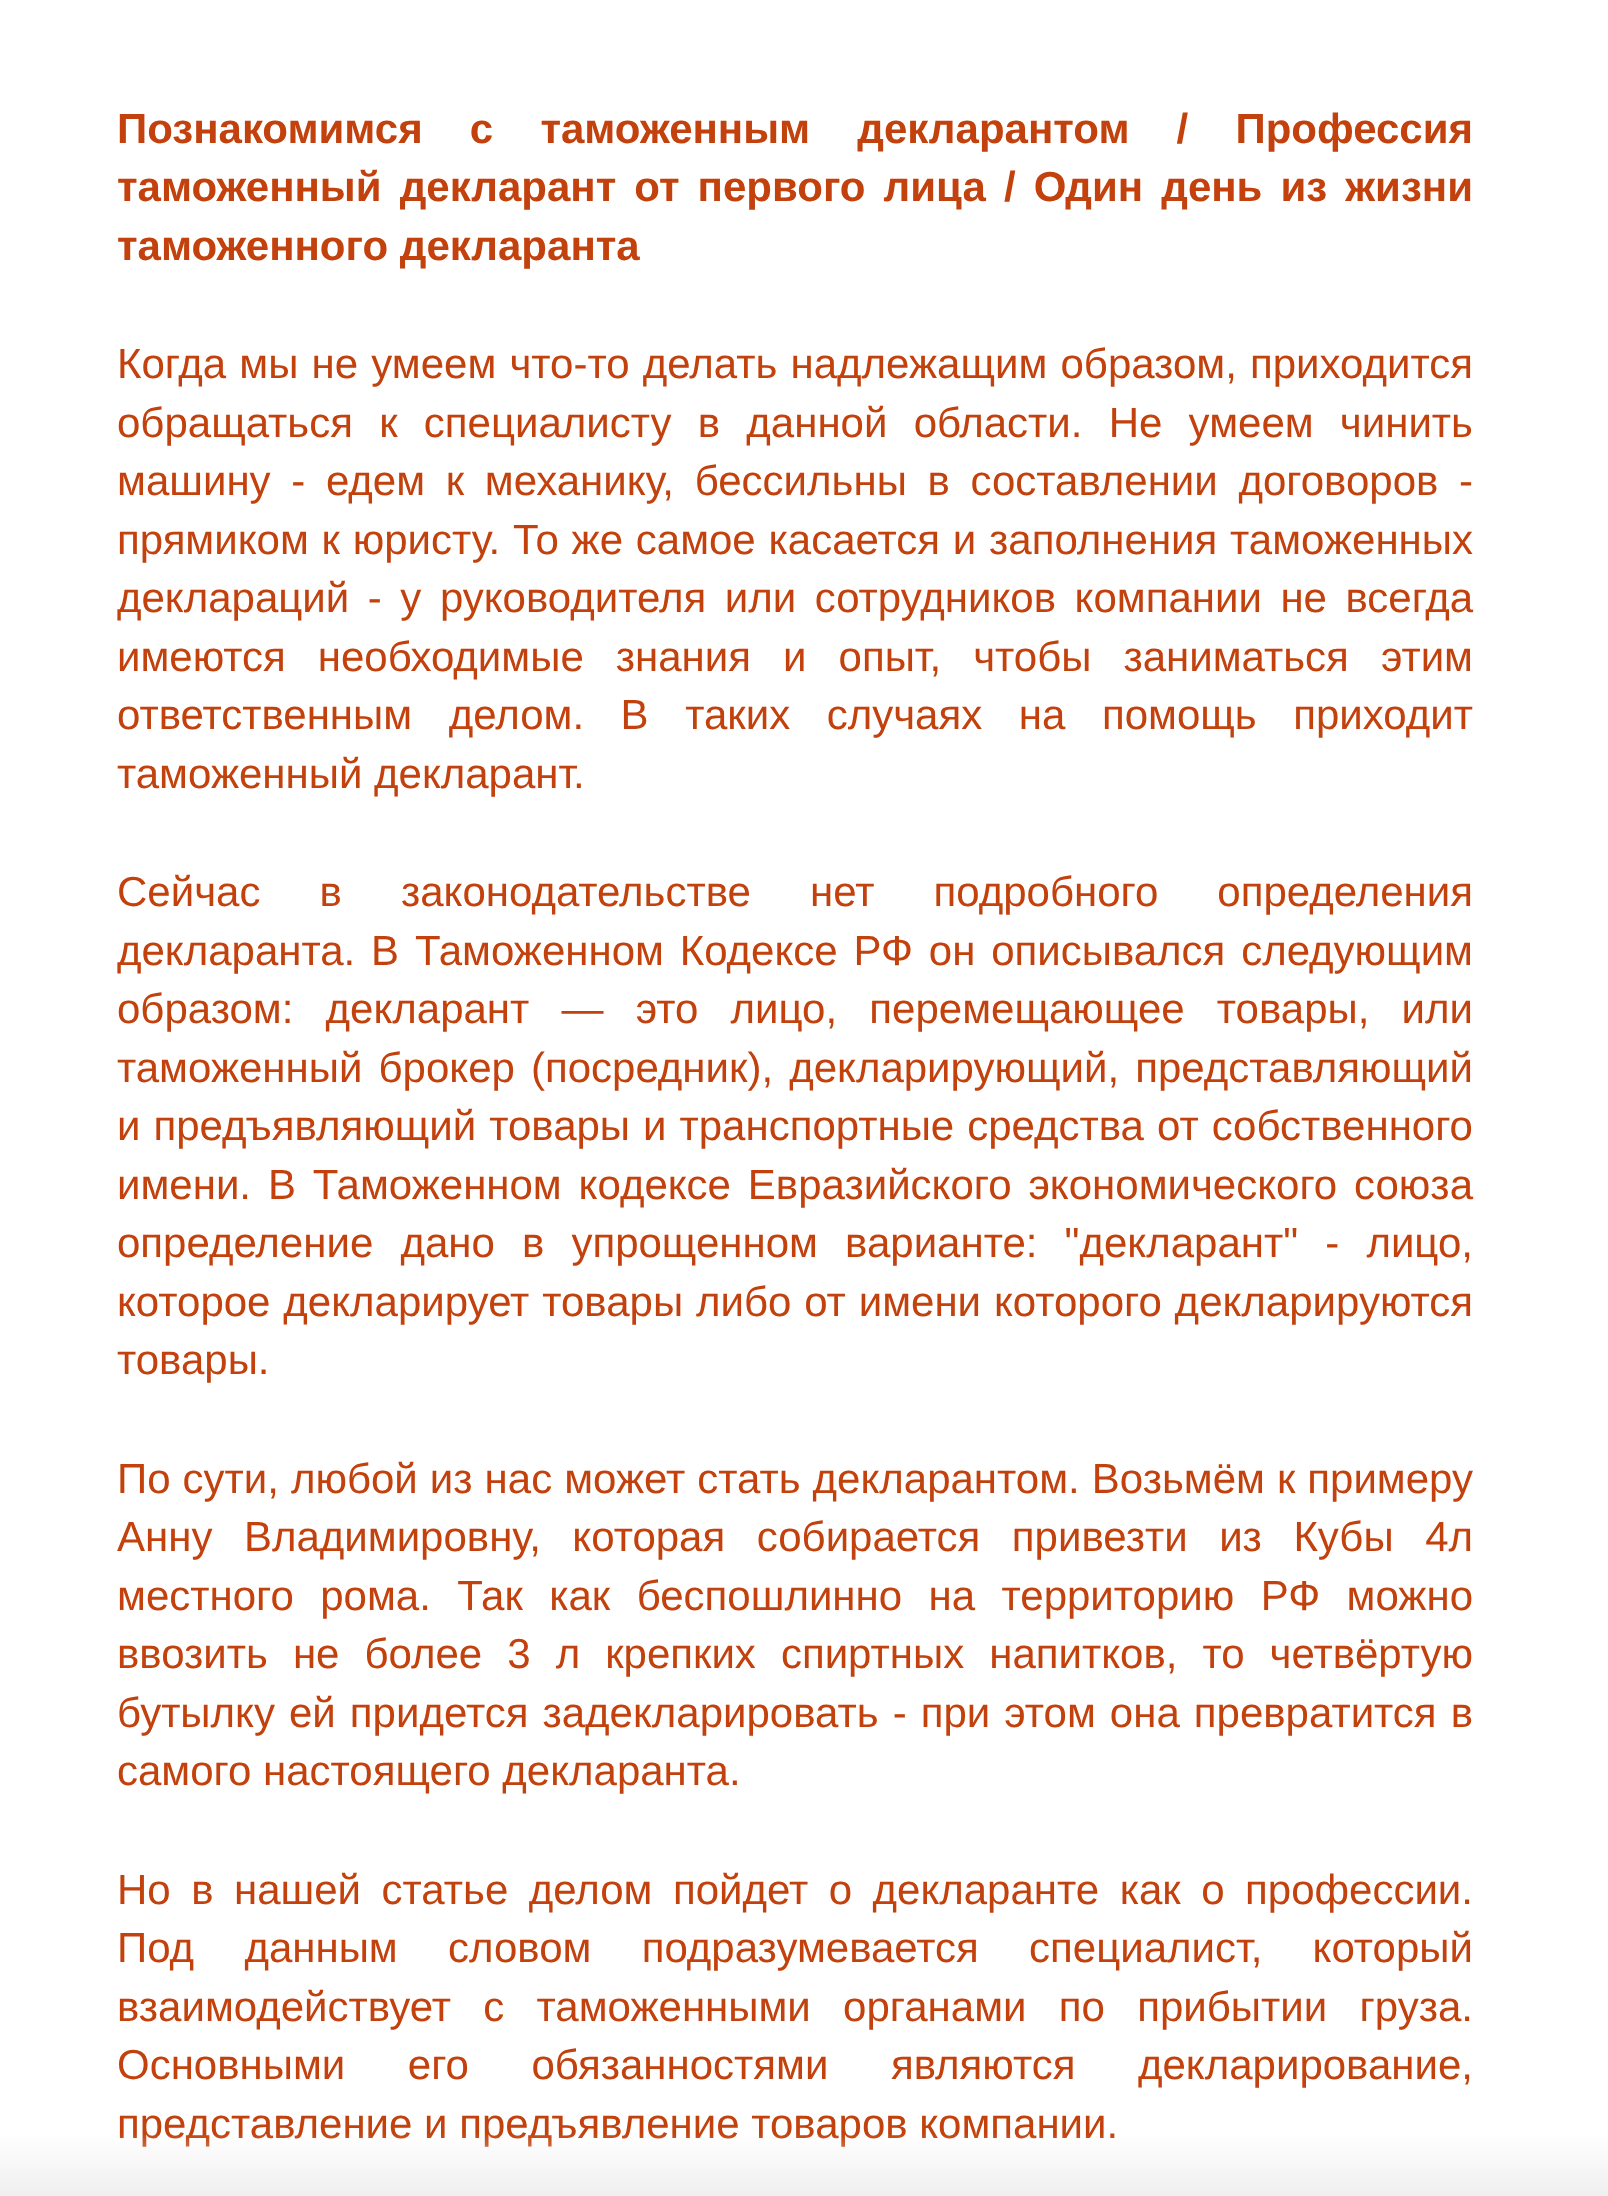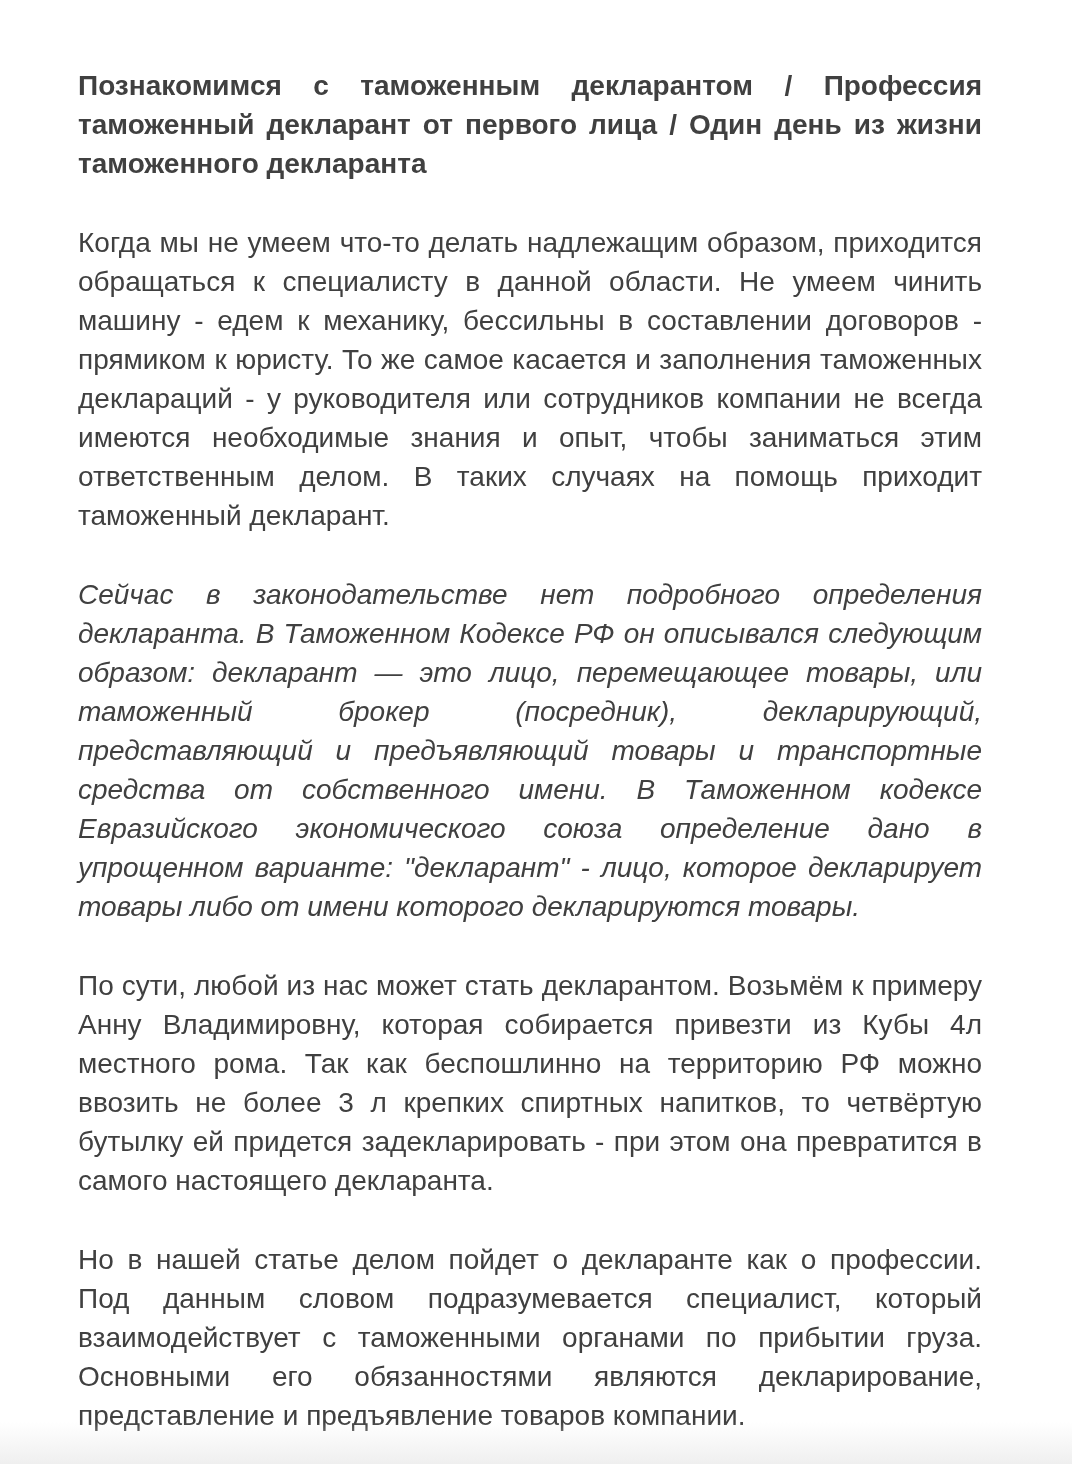--- a/index.html
+++ b/index.html
@@ -15,33 +15,32 @@
     overflow: hidden;
     font-family: "Liberation Sans", "DejaVu Sans", sans-serif;
   }
 
   
   .article {
     box-sizing: content-box;
     width: 904px;
     margin: 0;
     padding: 66px 0 0 78px;
-    color: #404040;
+    color: #c2410c;
     font-size: 28px;
     line-height: 39px;
     text-align: justify;
   }
   .para {
     margin: 0 0 40px 0;
   }
   .para.title-para {
     font-weight: bold;
   }
   .para.italic-para {
-    font-style: italic;
   }
 
   
   .bottom-fade {
     position: absolute;
     left: 0;
     right: 0;
     bottom: 0;
     height: 42px;
     background: linear-gradient(to bottom, rgba(255,255,255,0), #efefef);

